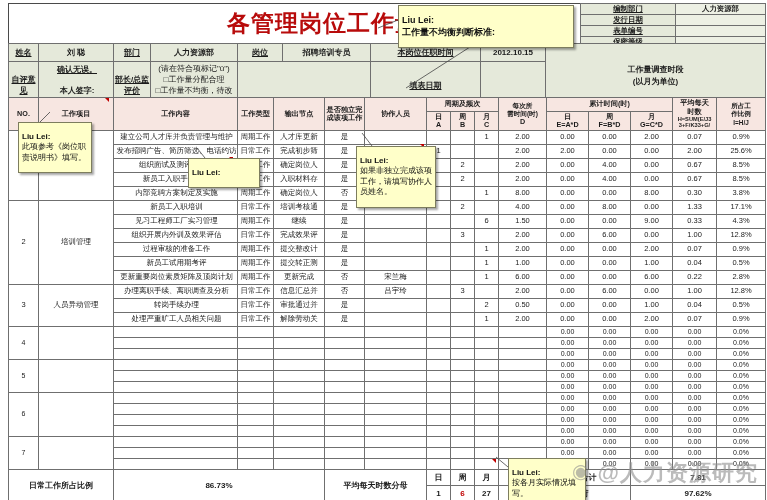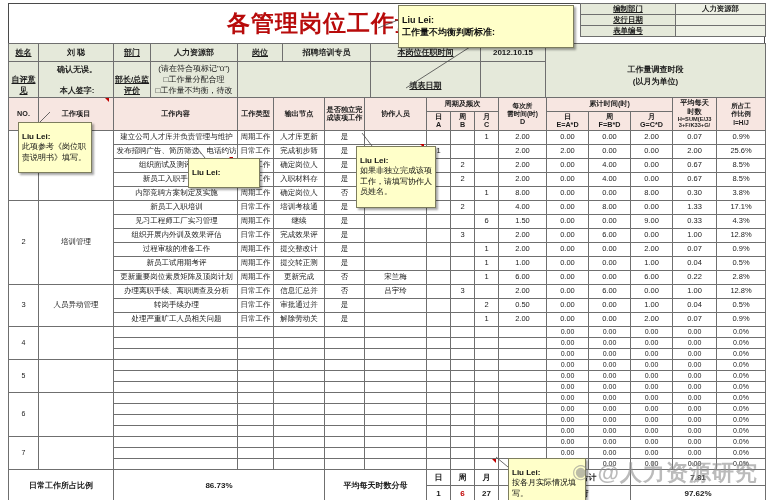--- a/index.html
+++ b/index.html
@@ -16,21 +16,21 @@
   .mini{position:absolute;left:580px;top:3px;width:185px;}
   .mini td{height:9px;font-size:7.4px;text-align:center;background:#e5e9da;font-weight:bold;}
   .mini td.v{background:#edf0e4;}
   
   .info{position:absolute;left:8px;top:43px;width:757px;}
   .info td{font-size:8px;text-align:center;background:#e5e9da;}
   .ir1 td{height:17px;font-weight:bold;}
   .ir2 td{height:35px;}
   .lbl{font-weight:bold;text-decoration:underline;}
   .selfcell{text-align:left;vertical-align:top;font-weight:bold;}
-  .selfcell .top{padding:2px 0 0 2px;}
+  .selfcell .top{padding:2px 0 0 2px;text-decoration:underline;}
   .selfcell .bot{padding:10px 0 0 2px;}
   .checklist{font-size:6.8px;text-align:left;vertical-align:top;padding:1px 2px;line-height:1.4;font-weight:normal;}
   .signcell{text-align:left;vertical-align:bottom;padding:0 0 2px 3px;font-weight:bold;}
   .survey{background:#dfe6d3;font-weight:bold;font-size:8.5px;line-height:1.5;}
   
   .main{position:absolute;left:8px;top:97px;width:757px;border:1.5px solid #2f2f2f;}
   .main th,.main td{font-size:7.5px;text-align:center;line-height:1.15;}
   .main thead th{background:#f7e6e1;font-weight:bold;font-size:7.2px;}
   .h1 th{height:13px;}
   .h2 th{height:18px;}
@@ -78,20 +78,24 @@
         <tr>
           <td class="lbl">编制部门</td>
         <td class="v">人力资源部</td>
         </tr>
     <tr>
           <td class="lbl">发行日期</td>
         <td class="v"></td>
         </tr>
     <tr>
           <td class="lbl">表单编号</td>
+        <td class="v"></td>
+        </tr>
+    <tr>
+          <td class="lbl">保密等级</td>
         <td class="v"></td>
         </tr>
   </tbody>
     </table>
 
   <table class="info">
     <colgroup>
       <col style="width:30px">
         <col style="width:75px">
         <col style="width:37px">

